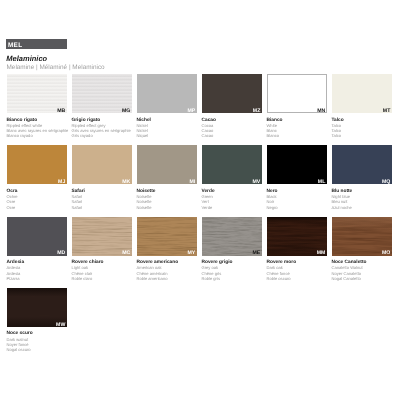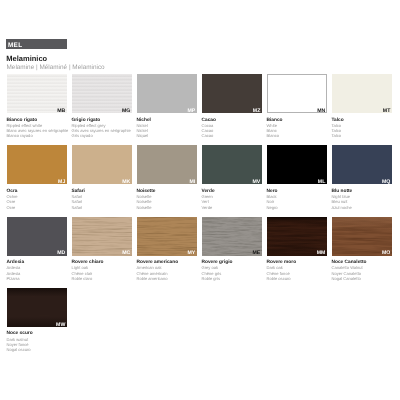--- a/index.html
+++ b/index.html
@@ -1,21 +1,21 @@
 <!DOCTYPE html>
 <html><head>
 <meta charset="utf-8">
 <style>
   html,body{margin:0;padding:0;}
   body{width:400px;height:400px;background:#ffffff;font-family:"Liberation Sans",sans-serif;
        -webkit-font-smoothing:antialiased;font-smooth:always;overflow:hidden;text-rendering:geometricPrecision;}
   .page{position:relative;width:400px;height:400px;transform:translateZ(0);}
   .cat-badge{position:absolute;left:6.4px;top:38.9px;width:60.8px;height:10.3px;background:#58585b;}
   .cat-badge span{position:absolute;left:1.5px;top:4.3px;color:#fff;font-size:6.4px;font-weight:bold;letter-spacing:0.35px;line-height:6.2px;}
-  .cat-title{position:absolute;left:6.3px;top:54.8px;font-size:7.5px;font-weight:bold;color:#1a1a1a;line-height:8.6px;white-space:nowrap;}
+  .cat-title{position:absolute;left:6.3px;top:54.8px;font-size:7.5px;font-weight:bold;color:#1a1a1a;line-height:8.6px;white-space:nowrap;font-style:italic;}
   .cat-sub{position:absolute;left:6.5px;top:64.0px;font-size:6.4px;color:#a0a0a0;line-height:7.3px;white-space:nowrap;}
   .grid{position:absolute;left:0;top:74px;width:400px;}
   .cell{position:absolute;width:60px;height:66px;}
   .sw{position:relative;width:60px;height:39px;overflow:hidden;}
   .sw .code{position:absolute;right:1.2px;bottom:-1.2px;font-size:5.2px;font-weight:bold;line-height:5.4px;letter-spacing:0px;}
   
   .tex{position:absolute;left:0;top:0;width:60px;height:39px;display:block;}
   .vg{position:absolute;left:0;top:0;width:60px;height:39px;}
   .striped-light .tex{background:
      repeating-linear-gradient(180deg,

